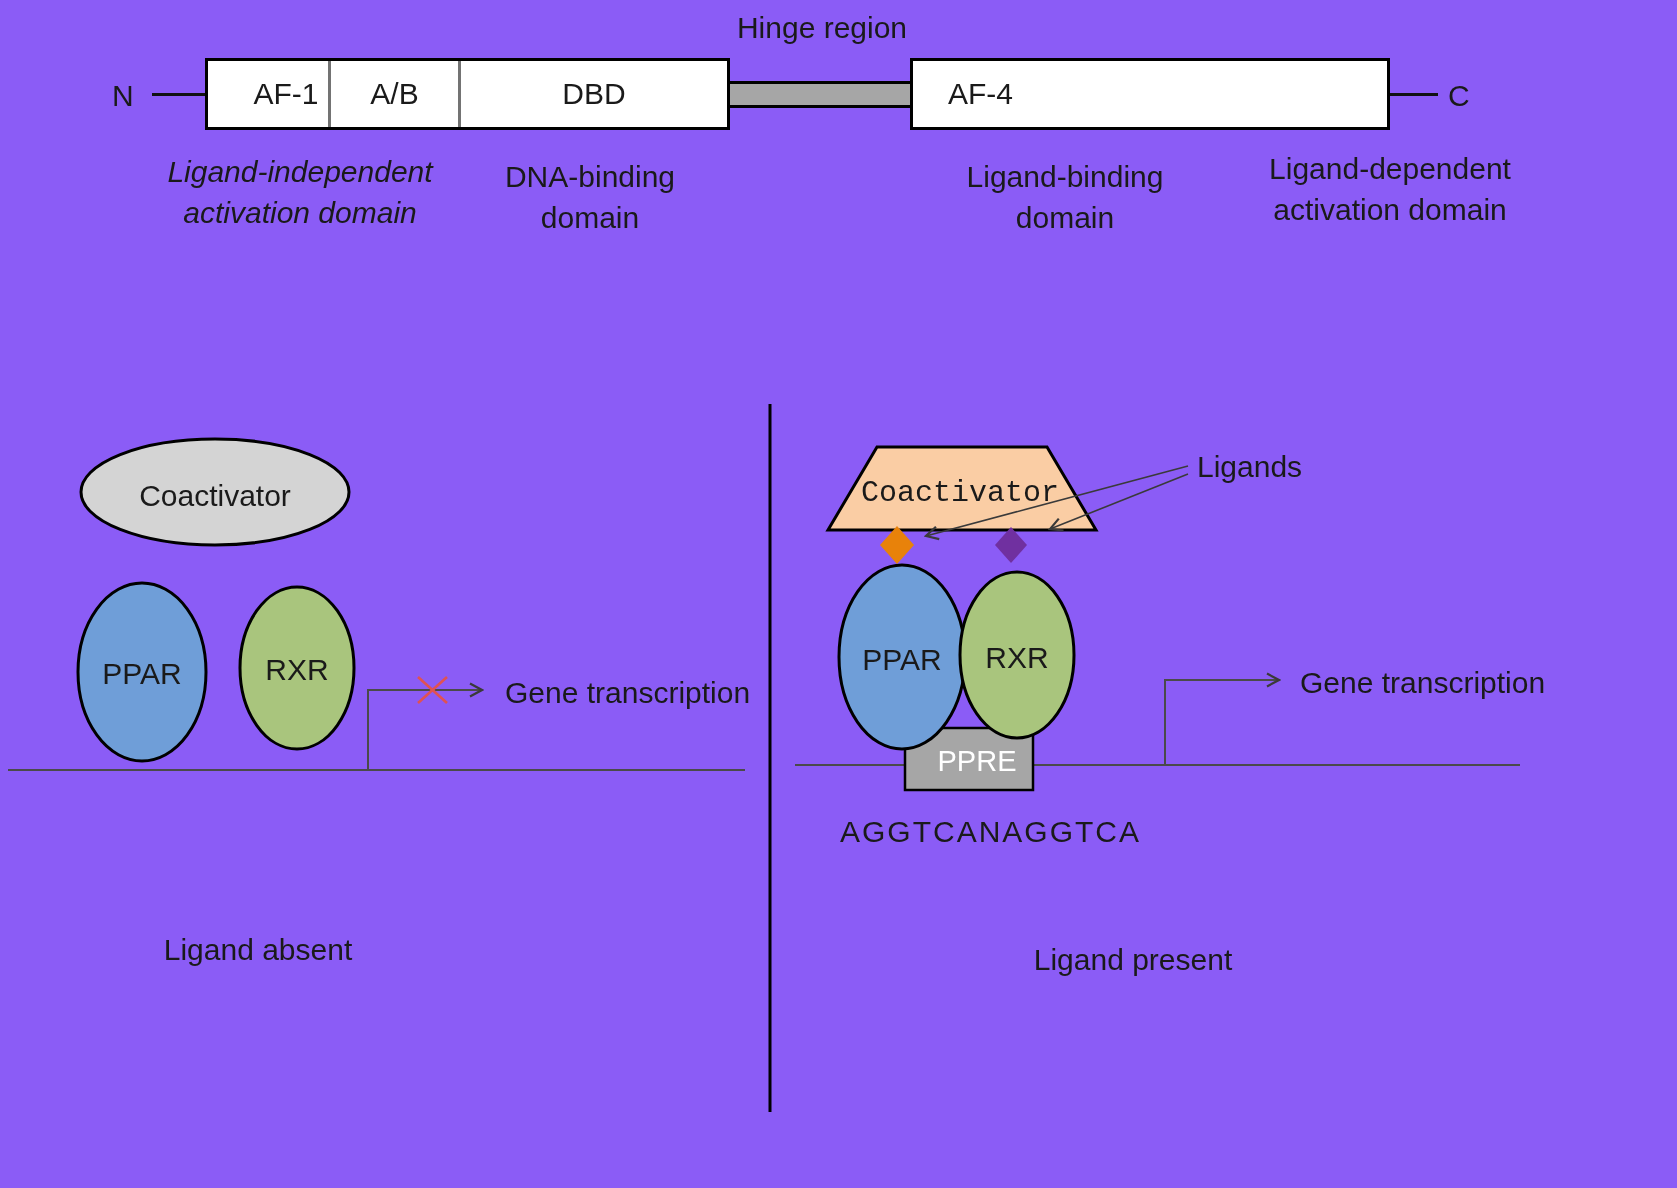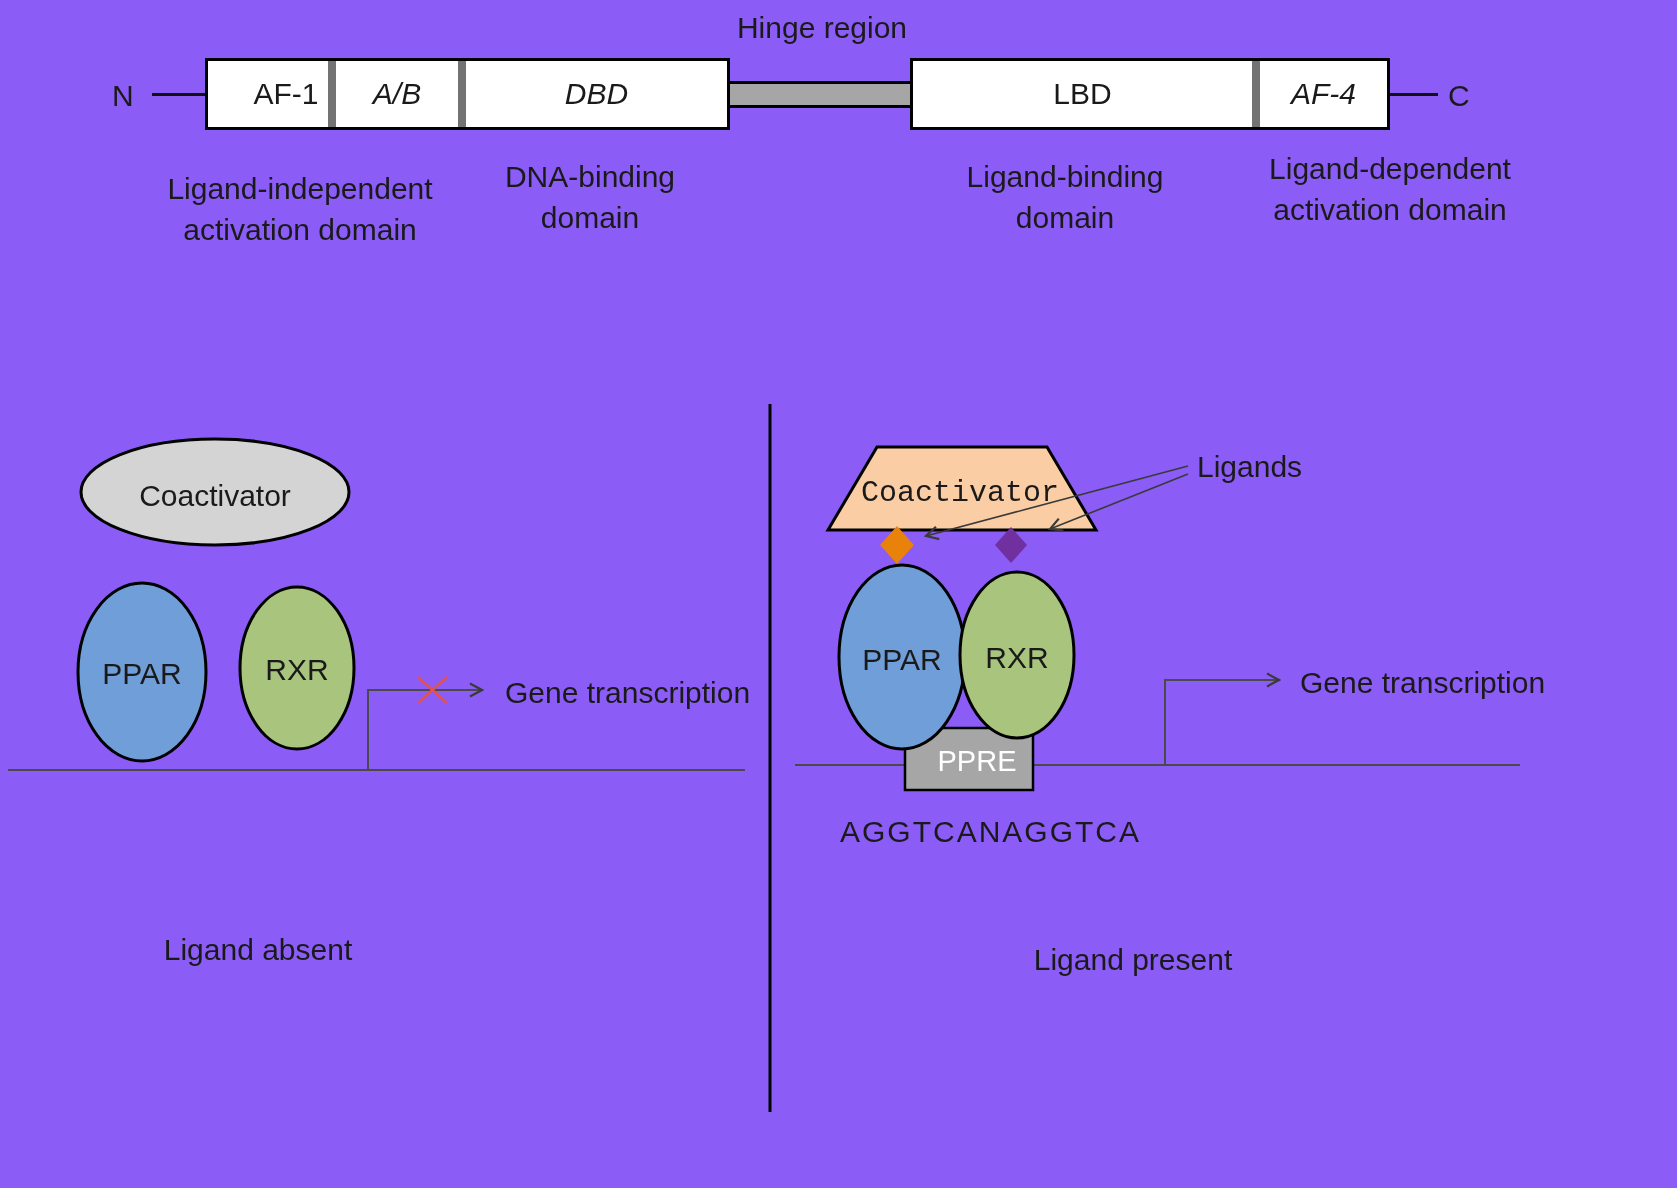--- a/index.html
+++ b/index.html
@@ -5,21 +5,21 @@
   * { margin:0; padding:0; box-sizing:border-box; }
   html,body { background:#ffffff; }
   body { font-family:"Liberation Sans", sans-serif; color:#1a1a1a; }
   .canvas { position:relative; width:1677px; height:1188px; background:#8b5cf6; overflow:hidden; }
   .abs { position:absolute; }
   .label { font-size:30px; line-height:1.32; color:#1a1a1a; white-space:nowrap; }
   .center { text-align:center; }
   .caption { font-size:30px; line-height:1.38; text-align:center; color:#1a1a1a; }
   .box-row { position:absolute; display:flex; border:3px solid #000; background:#fff; height:72px; z-index:2; }
   .seg { display:flex; align-items:center; justify-content:center; font-size:30px; color:#1a1a1a; }
-  .seg + .seg { border-left:8px solid #737373;font-style:italic; }
+  .seg + .seg { border-left:3px solid #737373; }
   .hline { position:absolute; height:3px; background:#111; }
   .hinge-bar { position:absolute; left:727px; top:81px; width:186px; height:27px;
                background:#a6a6a6; border:3px solid #000; z-index:1; }
   .svg-layer { position:absolute; left:0; top:0; }
   .ppre-text { color:#ffffff; font-size:29px; }
   .seq { letter-spacing:2px; }
 </style>
 </head>
 <body>
 
@@ -32,28 +32,27 @@
 
   <div class="box-row" style="left:205px; top:58px; width:525px;">
     <div class="seg" style="width:120px;padding-left:36px;">AF-1</div>
     <div class="seg" style="width:130px;">A/B</div>
     <div class="seg" style="flex:1;">DBD</div>
   </div>
 
   <div class="hinge-bar"></div>
 
   <div class="box-row" style="left:910px; top:58px; width:480px;">
-    <div class="seg" style="flex:1;">LBD</div>
     <div class="seg" style="width:135px;">AF-4</div>
   </div>
 
   <div class="hline" style="left:1390px; top:93px; width:48px;"></div>
   <div class="abs label" style="left:1448px; top:76px;">C</div>
 
-  <div class="abs caption" style="left:120px; top:168px; width:360px;">
+  <div class="abs caption" style="left:120px; top:151px; width:360px;font-style:italic;">
     <div>Ligand-independent</div>
     <div>activation domain</div>
   </div>
   <div class="abs caption" style="left:440px; top:156px; width:300px;">
     <div>DNA-binding</div>
     <div>domain</div>
   </div>
   <div class="abs caption" style="left:915px; top:156px; width:300px;">
     <div>Ligand-binding</div>
     <div>domain</div>

